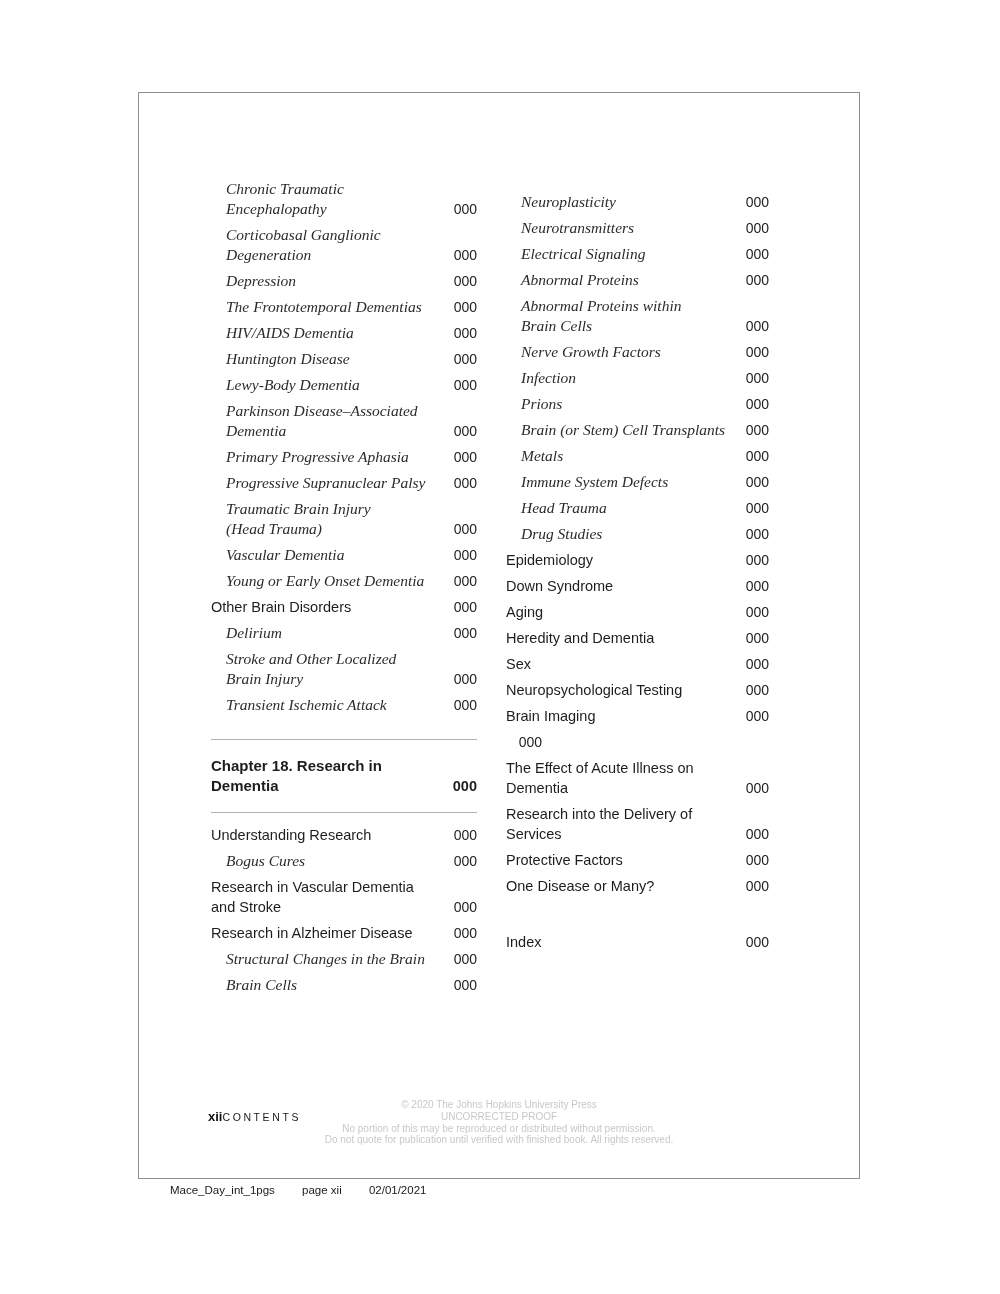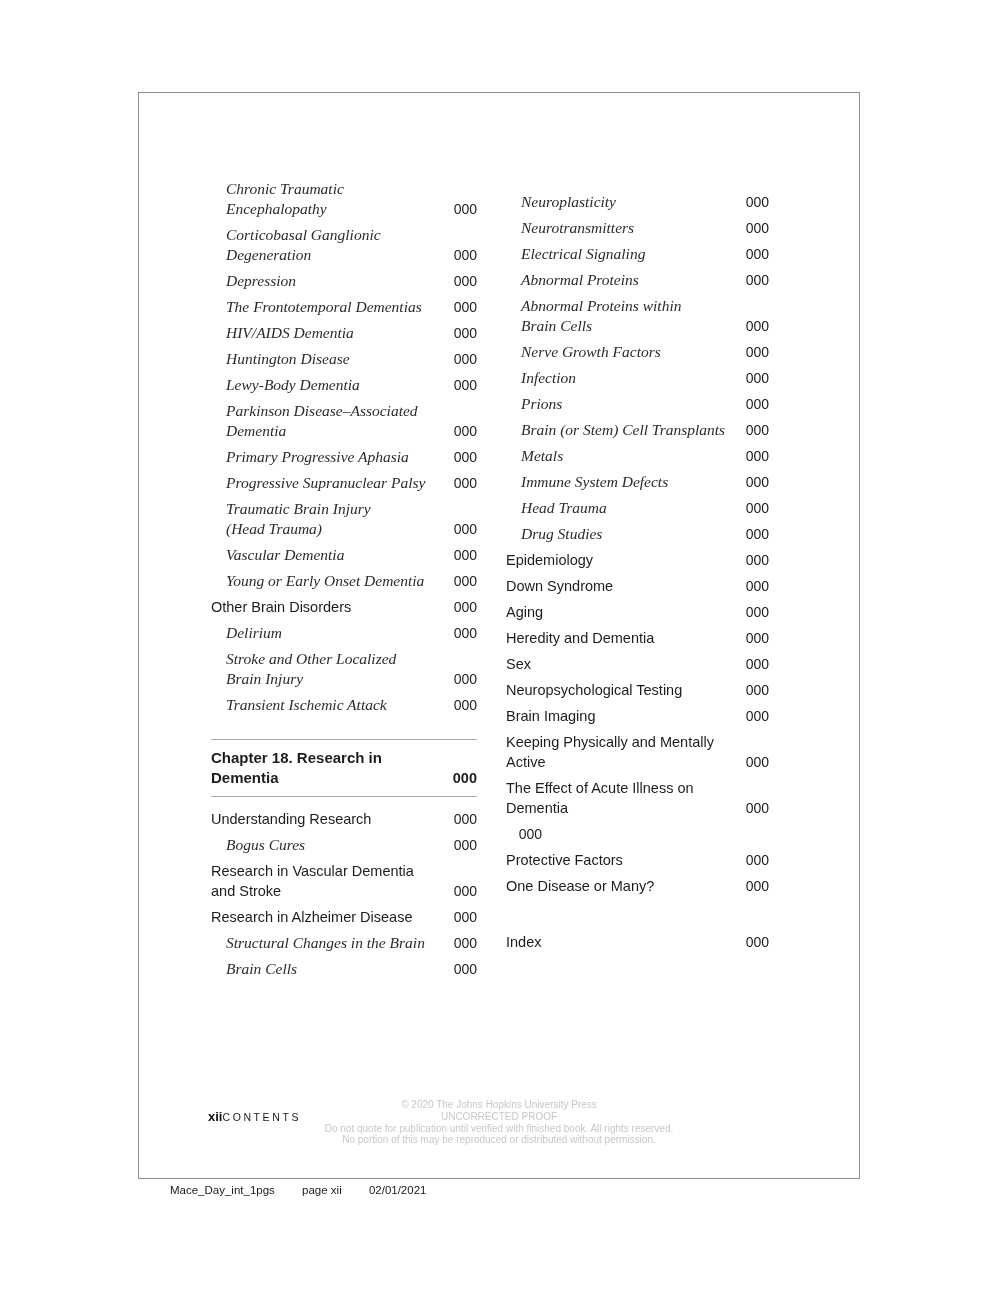--- a/index.html
+++ b/index.html
@@ -42,21 +42,21 @@
     text-align: right;
     font-family: "Liberation Sans", sans-serif;
     font-size: 14px;
     color: #1d1d1d;
   }
   .chapter-block {
     display: flex;
     align-items: flex-end;
     border-top: 1px solid #b0b0b0;
     border-bottom: 1px solid #b0b0b0;
-    padding: 8px 0;
+    padding: 16px 0;
     margin-top: 24px;
     margin-bottom: 12px;
     font-weight: bold;
     font-size: 15px;
     line-height: 20px;
   }
   .chapter-block .t { flex: 1; }
   .chapter-block .p { margin-left: 8px; min-width: 28px; text-align: right; font-size: 14.5px; }
   .gap-top { margin-top: 36px; }
 
@@ -283,30 +283,30 @@
         </div>
         <div class="toc-entry main">
           <span class="t">Neuropsychological Testing</span>
           <span class="p">000</span>
         </div>
         <div class="toc-entry main">
           <span class="t">Brain Imaging</span>
           <span class="p">000</span>
         </div>
         <div class="toc-entry main">
-          <span class="t">Keeping Physically and Mentally
-Active</span>
           <span class="p">000</span>
         </div>
         <div class="toc-entry main">
           <span class="t">The Effect of Acute Illness on
 Dementia</span>
           <span class="p">000</span>
         </div>
         <div class="toc-entry main">
+          <span class="t">Research into the Delivery of
+Services</span>
           <span class="p">000</span>
         </div>
         <div class="toc-entry main">
           <span class="t">Protective Factors</span>
           <span class="p">000</span>
         </div>
         <div class="toc-entry main">
           <span class="t">One Disease or Many?</span>
           <span class="p">000</span>
         </div>
@@ -320,22 +320,22 @@
   </div>
 
   <div class="contents-footer">
     <span class="folio">xii</span>
     <span class="label">CONTENTS</span>
   </div>
 
   <div class="watermark">
     <div>© 2020 The Johns Hopkins University Press</div>
     <div>UNCORRECTED PROOF</div>
+    <div>No portion of this may be reproduced or distributed without permission.</div>
     <div>Do not quote for publication until verified with finished book. All rights reserved.</div>
-    <div>No portion of this may be reproduced or distributed without permission.</div>
   </div>
 
 </div>
 
 <div class="slug">
   <span>Mace_Day_int_1pgs</span>
   <span>page xii</span>
   <span>02/01/2021</span>
 </div>
 

